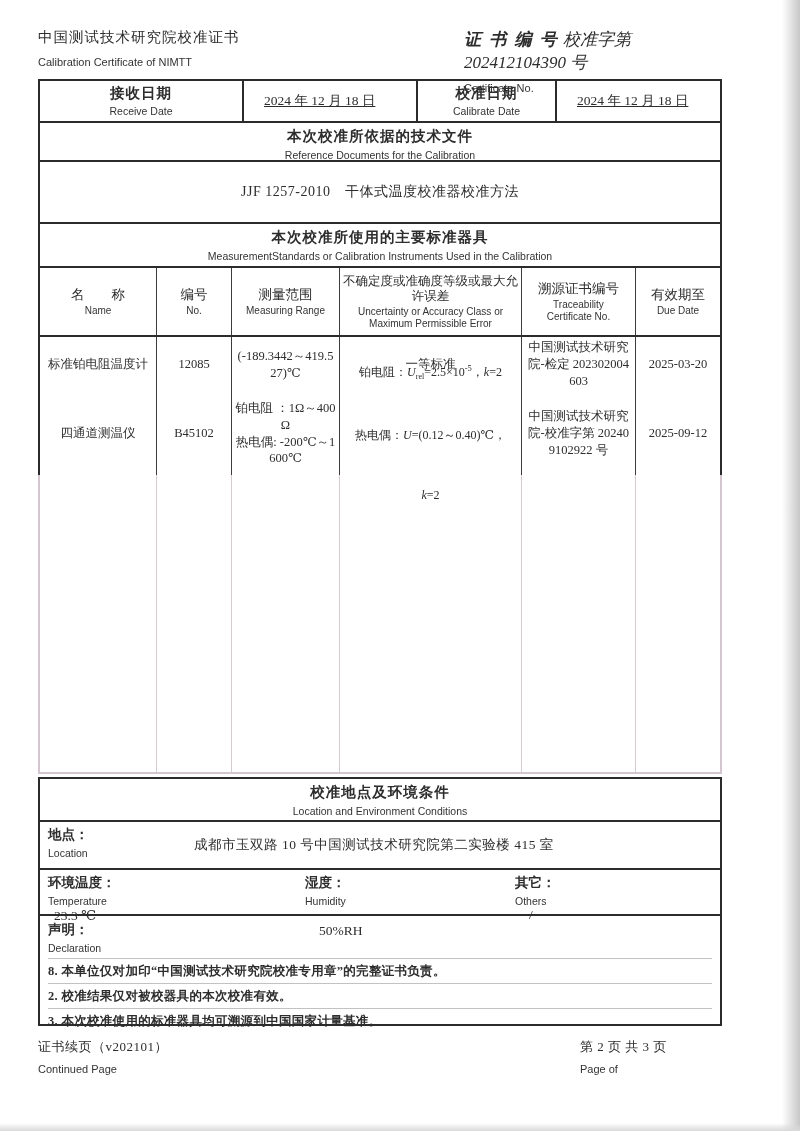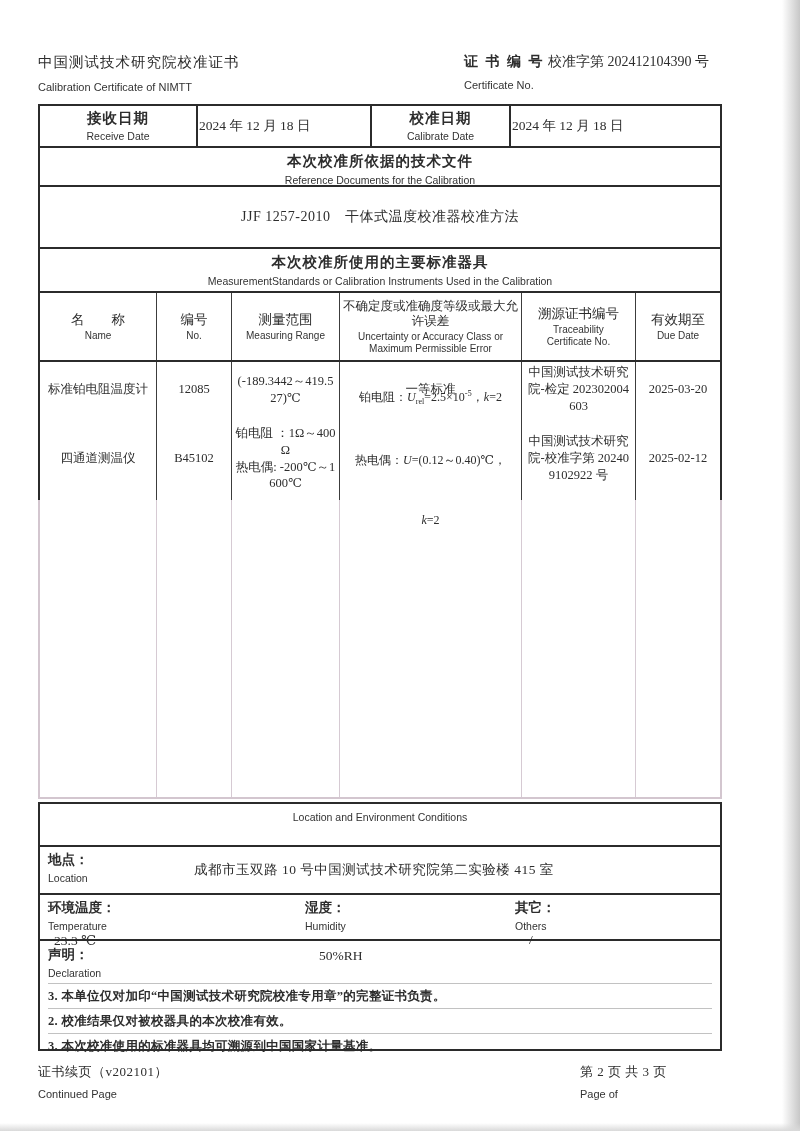--- a/index.html
+++ b/index.html
@@ -2,47 +2,47 @@
 <html><head>
 <meta charset="utf-8">
 <style>
   html,body{margin:0;padding:0;background:#e8e8e8;}
   .page{position:relative;width:800px;height:1131px;background:#ffffff;overflow:hidden;
         font-family:"Liberation Serif","DejaVu Serif",serif;color:#2d2d2d;}
   .scan-right{position:absolute;top:0;right:0;width:18px;height:1131px;
         background:linear-gradient(to right, rgba(255,255,255,0), #c7c7c7);}
   .scan-bottom{position:absolute;left:0;bottom:0;width:800px;height:8px;
         background:linear-gradient(to bottom, rgba(255,255,255,0), #d9d9d9);}
-  .content{position:absolute;left:38px;top:53px;width:684px;}
+  .content{position:absolute;left:38px;top:28px;width:684px;}
   .en{font-family:"Liberation Sans","DejaVu Sans",sans-serif;}
 
   
   .hdr{display:flex;justify-content:space-between;height:51px;}
   .hdr-left .cn{font-size:14.5px;letter-spacing:1px;}
   .hdr-left .en{font-size:11px;margin-top:9px;color:#333;}
   .hdr-right{width:258px;}
-  .hdr-right .line1{font-size:14px;}
+  .hdr-right .line1{font-size:17px;font-style:italic;}
   .hdr-right .lbl{font-weight:bold;letter-spacing:2px;}
   .hdr-right .en{font-size:11px;margin-top:8px;color:#333;}
 
   
   .box{border:2px solid #2b2b2b;box-sizing:border-box;width:684px;margin-top:-2px;background:#fff;}
   .box.first{margin-top:0;}
   .titlebox{text-align:center;padding-top:4px;}
   .titlebox .cn{font-size:14.5px;font-weight:bold;letter-spacing:1px;}
   .titlebox .en{font-size:10.5px;color:#333;margin-top:3px;}
 
   
   .dates{display:flex;height:44px;}
   .dates > div{box-sizing:border-box;height:100%;}
   .d-lbl{text-align:center;padding-top:3px;}
   .d-lbl .cn{font-size:14.5px;font-weight:bold;letter-spacing:1px;}
   .d-lbl .en{font-size:10.5px;color:#333;margin-top:2px;}
-  .d-val{display:flex;align-items:center;font-size:13.5px;padding-left:1px;}
-  .da{width:156px;} .db{width:174px;border-left:2px solid #2b2b2b;}
+  .d-val{display:flex;align-items:center;font-size:13.5px;padding-left:20px;text-decoration:underline;}
+  .da{width:202px;} .db{width:174px;border-left:2px solid #2b2b2b;}
   .dc{width:139px;border-left:2px solid #2b2b2b;} .dd{width:161px;border-left:2px solid #2b2b2b;}
 
   .refbox{height:41px;}
   .jjfbox{height:64px;display:flex;align-items:center;justify-content:center;font-size:14px;letter-spacing:.5px;}
   .stdtitle{height:46px;}
 
   
   .cols{display:flex;}
   .c0{width:116px;} .c1{width:75px;align-items:center;} .c2{width:108px;} .c3{width:182px;} .c4{width:114px;} .c5{width:85px;}
   .cols > div{box-sizing:border-box;}
@@ -187,36 +187,37 @@
           <div><span>热电偶：</span><i class="sym">U</i><span>=(0.12～0.40)℃，</span></div>
           <div><i class="sym">k</i><span>=2</span></div>
         </div>
       </div>
       <div class="c4 col">
         <div class="e1 cellsm wrap">中国测试技术研究院-检定 202302004603</div>
         <div class="e2 cellsm wrap">中国测试技术研究院-校准字第 202409102922 号</div>
       </div>
       <div class="c5 col">
         <div class="e1 cellsm">2025-03-20</div>
-        <div class="e2 cellsm">2025-02-12</div>
+        <div class="e2 cellsm">2025-09-12</div>
       </div>
     </div>
 
     <div class="stdempty cols">
       <div class="c0"></div>
       <div class="c1"></div>
       <div class="c2"></div>
       <div class="c3"></div>
       <div class="c4"></div>
       <div class="c5"></div>
     </div>
 
     <div class="gap3"></div>
 
     <div class="box first loctitle titlebox">
+      <div class="cn">校准地点及环境条件</div>
       <div class="en">Location and Environment Conditions</div>
     </div>
     <div class="box placerow">
       <div class="lblcell">
         <div class="cn">地点：</div>
         <div class="en">Location</div>
       </div>
       <div class="place-val">成都市玉双路 10 号中国测试技术研究院第二实验楼 415 室</div>
     </div>
     <div class="box envrow">
@@ -239,21 +240,21 @@
           <div class="cn">其它：</div>
           <div class="en">Others</div>
         </div>
         <div class="env-val">/</div>
       </div>
     </div>
 
     <div class="box decl">
       <div class="cn">声明：</div>
       <div class="en">Declaration</div>
-      <div class="decl-item">3. 本单位仅对加印“中国测试技术研究院校准专用章”的完整证书负责。</div>
+      <div class="decl-item">8. 本单位仅对加印“中国测试技术研究院校准专用章”的完整证书负责。</div>
       <div class="decl-item">2. 校准结果仅对被校器具的本次校准有效。</div>
       <div class="decl-item">3. 本次校准使用的标准器具均可溯源到中国国家计量基准。</div>
     </div>
 
     <div class="foot">
       <div class="foot-left">
         <div class="cn">证书续页（v202101）</div>
         <div class="en">Continued Page</div>
       </div>
       <div class="foot-right">

